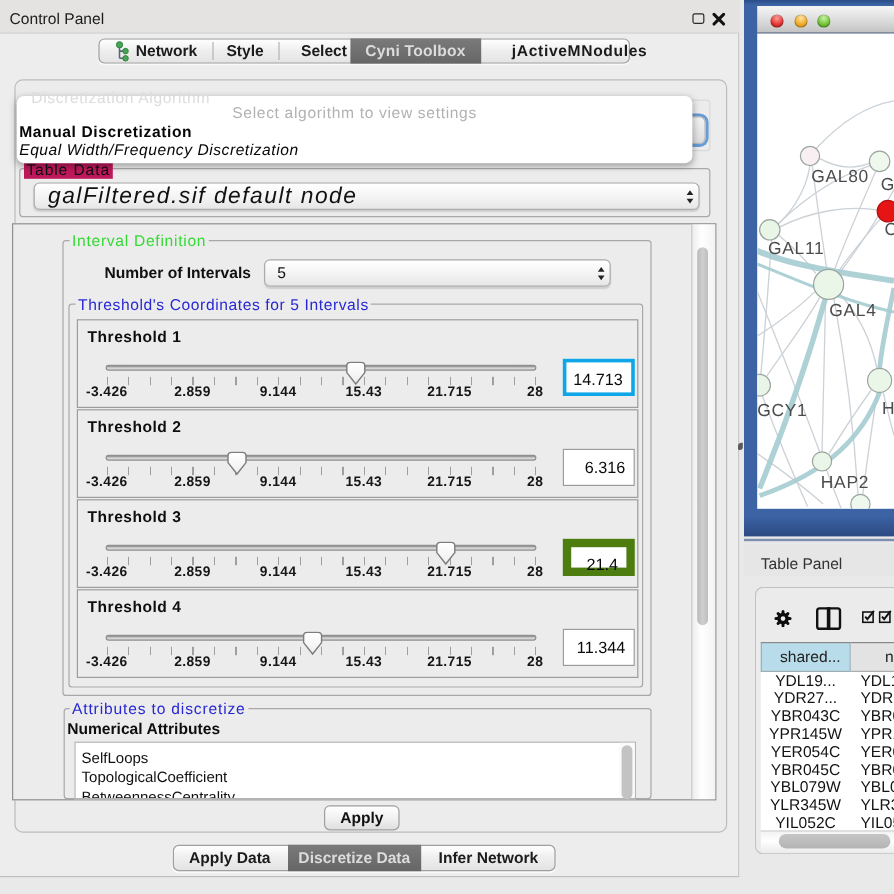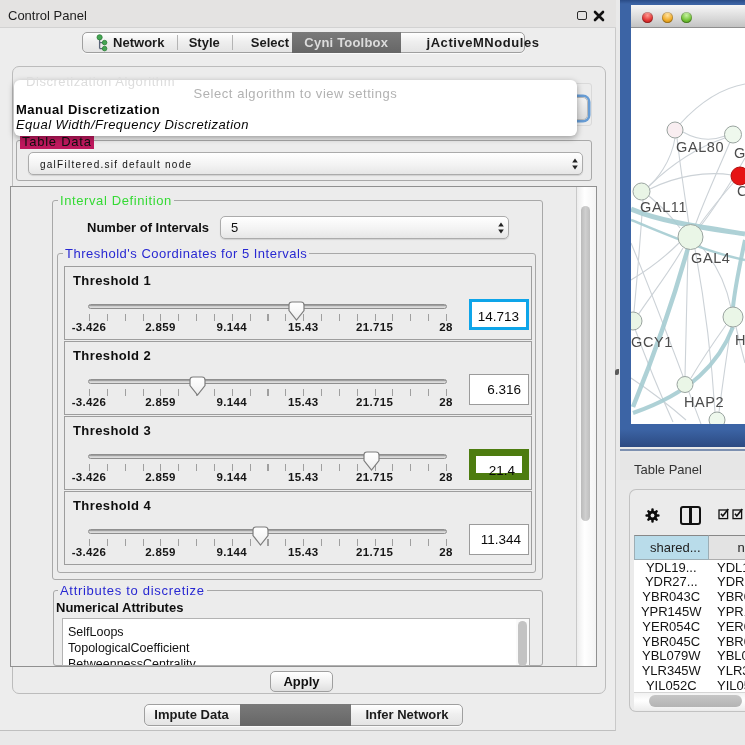--- a/index.html
+++ b/index.html
@@ -30,21 +30,21 @@
 <circle cx="10.6" cy="10.6" r="2.3" fill="#44a654" stroke="#2e7d39" stroke-width="0.8"></circle>
 <circle cx="10.6" cy="16.6" r="2.3" fill="#44a654" stroke="#2e7d39" stroke-width="0.8"></circle>
     </svg>
 <div class="abs" style="left:12px;top:66px;width:594px;height:628px;background:#ececec;border:1px solid #bcbcbc;border-radius:7px;"></div>
 <div class="abs" style="left:16px;top:83px;width:576px;height:43px;border:1px solid #d9d9d9;border-radius:3px;"></div>
 <div class="abs" style="left:22px;top:97px;width:566px;height:23px;background:linear-gradient(180deg,#f2f2f2,#dcdcdc);border:1px solid #b9b9b9;border-radius:5px;box-shadow:0 0 0 2.5px rgba(96,152,211,.95);"></div>
 <div class="abs" style="left:16px;top:140px;width:576px;height:41px;border:1px solid #a9a9a9;border-radius:3px;"></div>
 <div class="abs" style="left:20px;top:133.5px;font-size:13px;letter-spacing:.75px;color:#0f0f0f;background:#be185d;padding:0 2px;">Table Data</div>
 
 <div class="abs" style="left:28px;top:152px;width:555px;height:23px;background:linear-gradient(180deg,#ffffff,#f2f2f2 60%,#e6e6e6);border:1px solid #ababab;border-radius:5px;box-shadow:0 1px 1px rgba(0,0,0,.12);"></div>
-    <div class="abs" style="left:40px;top:152px;height:23px;line-height:23px;font-size:13px;color:#111;"><span style="font-size:10px;letter-spacing:1.25px;">galFiltered.sif default node</span></div>
+    <div class="abs" style="left:40px;top:152px;height:23px;line-height:23px;font-size:13px;color:#111;"><span style="font-size:19px;letter-spacing:1.25px;font-style:italic;">galFiltered.sif default node</span></div>
     <svg class="abs" style="left:570px;top:155.5px;" width="10" height="16" viewBox="0 0 10 16">
 <path d="M5,2.5 L7.8,6.4 L2.2,6.4 Z" fill="#222"></path>
 <path d="M5,13.5 L7.8,9.6 L2.2,9.6 Z" fill="#222"></path>
     </svg>
 <div class="abs" style="left:10px;top:186px;width:587px;height:481px;background:#ececec;border:1px solid #909090;"></div>
 <div class="abs" style="left:576px;top:187px;width:20px;height:479px;background:linear-gradient(90deg,#ededed,#ffffff 40%,#f3f3f3);border-left:1px solid #c9c9c9;"></div>
 <div class="abs" style="left:581px;top:206px;width:9px;height:315px;background:linear-gradient(90deg,#bababa,#cfcfcf 50%,#bebebe);border-radius:5px;"></div>
 <div class="abs" style="left:52px;top:200px;width:491px;height:380px;border:1px solid #a8a8a8;border-radius:3px;"></div>
     <div class="abs" style="left:58px;top:192.5px;font-size:13px;letter-spacing:0.6px;color:#35da35;background:#ececec;padding:0 2px;">Interval Definition</div>
 <div class="abs" style="left:87px;top:220px;font-size:13px;font-weight:bold;color:#101010;">Number of Intervals</div>
@@ -143,22 +143,23 @@
 <div class="abs" style="left:53px;top:590px;width:490px;height:76px;border:1px solid #a8a8a8;border-radius:3px;"></div>
     <div class="abs" style="left:58px;top:582.5px;font-size:13px;letter-spacing:0.7px;color:#2828d2;background:#ececec;padding:0 2px;">Attributes to discretize</div>
 <div class="abs" style="left:56px;top:600px;font-size:13px;font-weight:bold;color:#0e0e0e;">Numerical Attributes</div>
 <div class="abs" style="left:62px;top:618px;width:468px;height:48px;background:#ffffff;border:1px solid #b3b3b3;overflow:hidden;">
       <div style="padding:5px 0 0 5px;font-size:12.5px;color:#111;line-height:16px;">SelfLoops<br>TopologicalCoefficient<br>BetweennessCentrality</div>
     </div>
 <div class="abs" style="left:516px;top:619px;width:13px;height:46px;background:#fafafa;"></div>
 <div class="abs" style="left:518px;top:621px;width:9px;height:45px;background:#c3c3c3;border-radius:5px;"></div>
 <div class="abs" style="left:270px;top:671px;width:63px;height:21px;background:linear-gradient(180deg,#ffffff,#f0f0f0 55%,#dfdfdf);border:1px solid #9f9f9f;border-radius:5px;font-size:13px;font-weight:bold;color:#111;text-align:center;line-height:19px;">Apply</div>
 <div class="abs" style="left:143.5px;top:703.5px;width:319.5px;height:22.5px;background:linear-gradient(180deg,#ffffff,#efefef 45%,#e4e4e4);border:1px solid #9f9f9f;border-radius:5px;box-shadow:0 1px 1px rgba(255,255,255,.8);"></div>
-    <div class="abs" style="left:143.5px;top:703.5px;width:96px;height:22.5px;line-height:22.5px;text-align:center;font-size:13px;font-weight:bold;color:#1b1b1b;">Impute Data</div>
+    <div class="abs" style="left:143.5px;top:703.5px;width:96px;height:22.5px;line-height:22.5px;text-align:center;font-size:13px;font-weight:bold;color:#1b1b1b;">Apply Data</div>
     <div class="abs" style="left:239.5px;top:703.5px;width:111.5px;height:22.5px;background:linear-gradient(180deg,#7a7a7a,#666666);"></div>
+    <div class="abs" style="left:239.5px;top:703.5px;width:111.5px;height:22.5px;line-height:22.5px;text-align:center;font-size:13px;font-weight:bold;color:#dcdcdc;">Discretize Data</div>
     <div class="abs" style="left:351.0px;top:703.5px;width:112px;height:22.5px;line-height:22.5px;text-align:center;font-size:13px;font-weight:bold;color:#1b1b1b;">Infer Network</div>
 </div>
 <div class="abs" style="left:615px;top:369px;width:4px;height:6px;border-radius:3px 0 2px 1px;background:#5a5a5a;"></div>
 <div class="abs" style="left:620px;top:0;width:125px;height:447px;background:linear-gradient(180deg,#2a4c87 0,#3c64a5 4px,#3c64a5 96%,#2c4a82);"></div>
 <div class="abs" style="left:631px;top:5px;width:114px;height:23px;background:linear-gradient(180deg,#f6f6f6,#d9d9d9 60%,#c3c3c3);border-bottom:1px solid #8f8f8f;"></div>
 <div class="abs" style="left:642.0px;top:11.5px;width:11px;height:11px;border-radius:50%;background:radial-gradient(circle at 50% 30%,#ff9a92,#e23434 55%,#991111);box-shadow:inset 0 0 0 0.8px rgba(0,0,0,.25), inset 0 1px 1px rgba(255,255,255,.5);"></div>
 <div class="abs" style="left:661.5px;top:11.5px;width:11px;height:11px;border-radius:50%;background:radial-gradient(circle at 50% 30%,#ffe2a0,#efaa26 55%,#a87408);box-shadow:inset 0 0 0 0.8px rgba(0,0,0,.25), inset 0 1px 1px rgba(255,255,255,.5);"></div>
 <div class="abs" style="left:680.5px;top:11.5px;width:11px;height:11px;border-radius:50%;background:radial-gradient(circle at 50% 30%,#c8f2a2,#72c337 55%,#3a7a0e);box-shadow:inset 0 0 0 0.8px rgba(0,0,0,.25), inset 0 1px 1px rgba(255,255,255,.5);"></div>
 <div class="abs" style="left:631px;top:28px;width:114px;height:396px;background:#ffffff;overflow:hidden;">
 <svg width="114" height="396" viewBox="0 0 114 396" style="position:absolute;left:0;top:0;">

